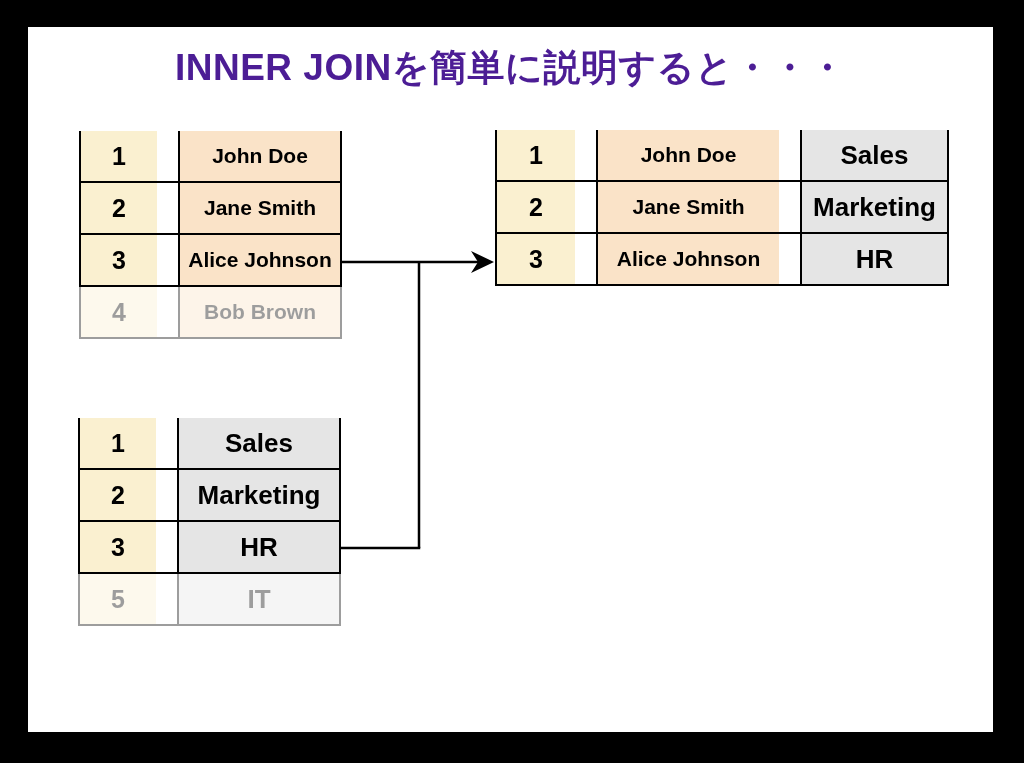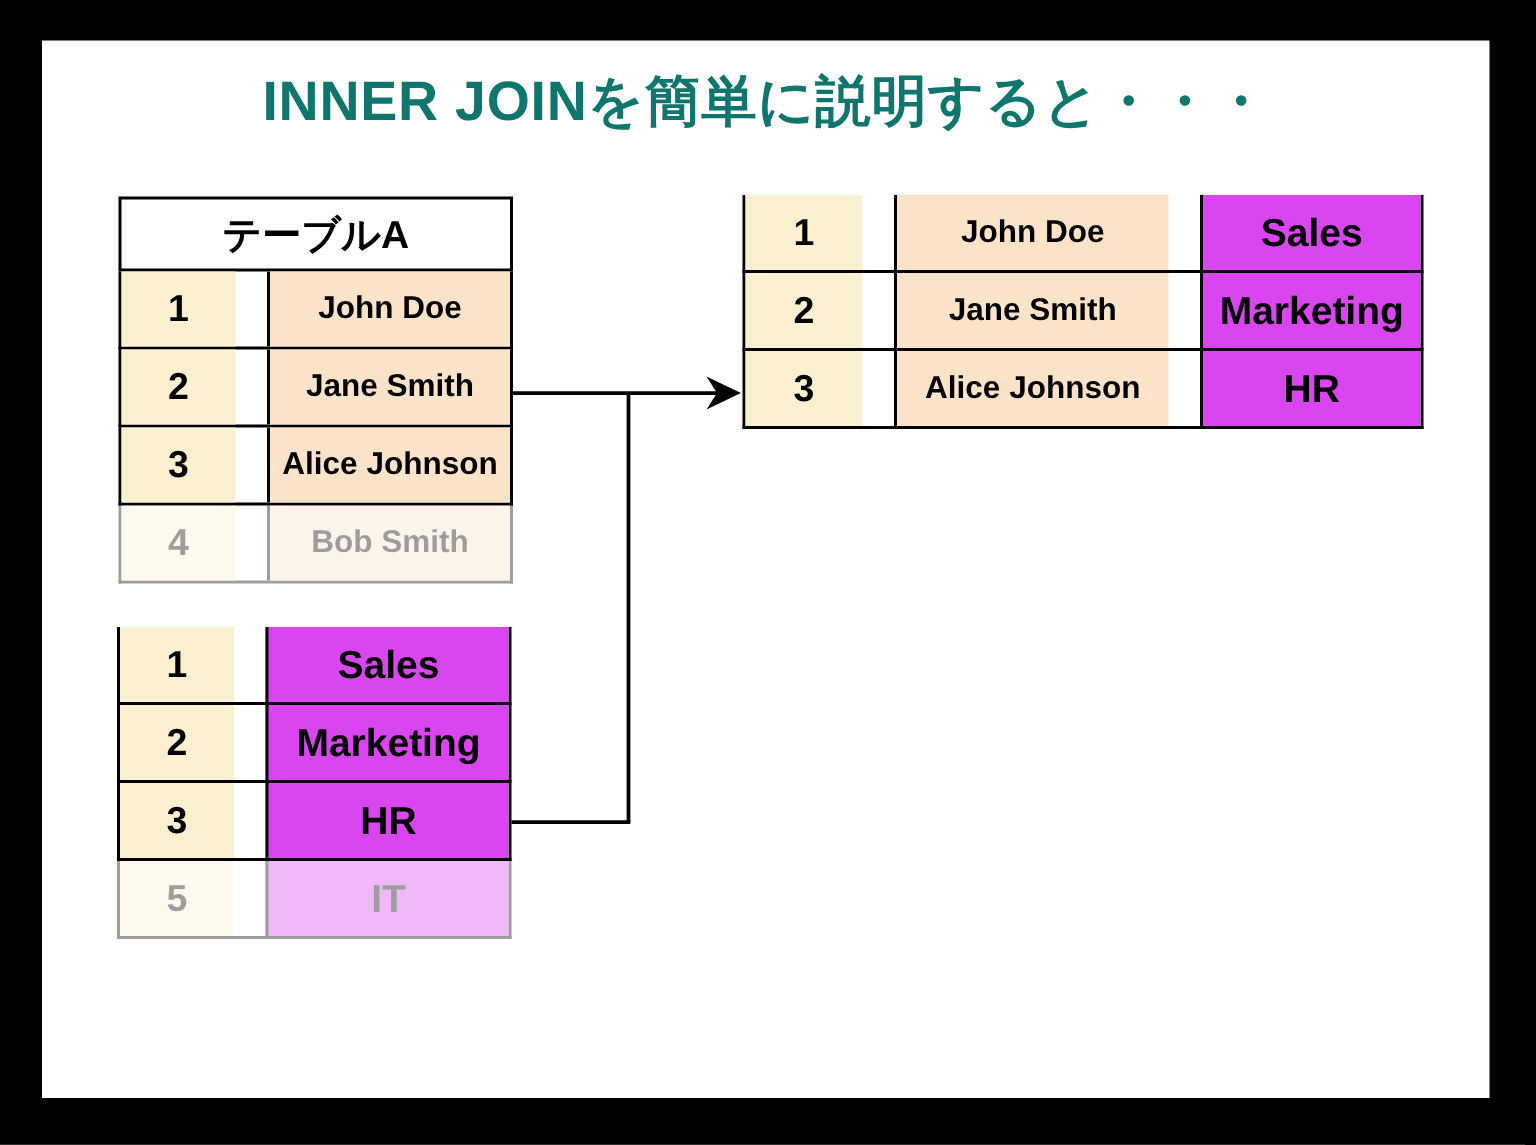--- a/index.html
+++ b/index.html
@@ -21,21 +21,21 @@
     width: 965px; height: 705px;
     background: #ffffff;
   }
   .page-title {
     position: absolute;
     left: 0; top: 16px;
     width: 100%;
     text-align: center;
     font-size: 37px;
     font-weight: 700;
-    color: #0f766e;
+    color: #4c1d95;
     letter-spacing: 0.5px;
   }
   .dtable {
     position: absolute;
     font-weight: 700;
     color: #000000;
   }
   .thead {
     height: 50px;
     border: 2.5px solid #000;
@@ -54,21 +54,21 @@
   .trow.faded { opacity: 0.38; }
   .cell {
     display: flex;
     align-items: center;
     justify-content: center;
     overflow: hidden;
   }
   .cell + .cell { border-left: 2.5px solid #000; margin-left: 21px; }
   .cell.id   { width: 76px;  background: #FAF0D0; font-size: 25px; }
   .cell.name { flex: 1;      background: #FAE3C8; font-size: 21px; }
-  .cell.val  { flex: 1;      background: #d946ef; font-size: 26px; }
+  .cell.val  { flex: 1;      background: #e5e5e5; font-size: 26px; }
   
   .join .cell.id   { width: 78px; }
   .join .cell.name { flex: none; width: 183px; }
   .join .cell.val  { flex: 1; }
   #table-a { left: 51px;  top: 104px; width: 263px; }
   #table-b { left: 50px;  top: 391px; width: 263px; }
   #join-table { left: 467px; top: 103px; width: 454px; }
   .arrow-layer {
     position: absolute;
     left: 0; top: 0;
@@ -78,36 +78,35 @@
 </style>
 </head>
 <body>
 
 <div class="frame">
   <div class="panel">
 
     <div class="page-title">INNER JOINを簡単に説明すると・・・</div>
 
     <div class="dtable" id="table-a">
-      <div class="thead">テーブルA</div>
       <div class="trow">
         <div class="cell id">1</div>
         <div class="cell name">John Doe</div>
       </div>
       <div class="trow">
         <div class="cell id">2</div>
         <div class="cell name">Jane Smith</div>
       </div>
       <div class="trow">
         <div class="cell id">3</div>
         <div class="cell name">Alice Johnson</div>
       </div>
       <div class="trow faded">
         <div class="cell id">4</div>
-        <div class="cell name">Bob Smith</div>
+        <div class="cell name">Bob Brown</div>
       </div>
     </div>
 
     <div class="dtable" id="table-b">
       <div class="trow">
         <div class="cell id">1</div>
         <div class="cell val">Sales</div>
       </div>
       <div class="trow">
         <div class="cell id">2</div>

